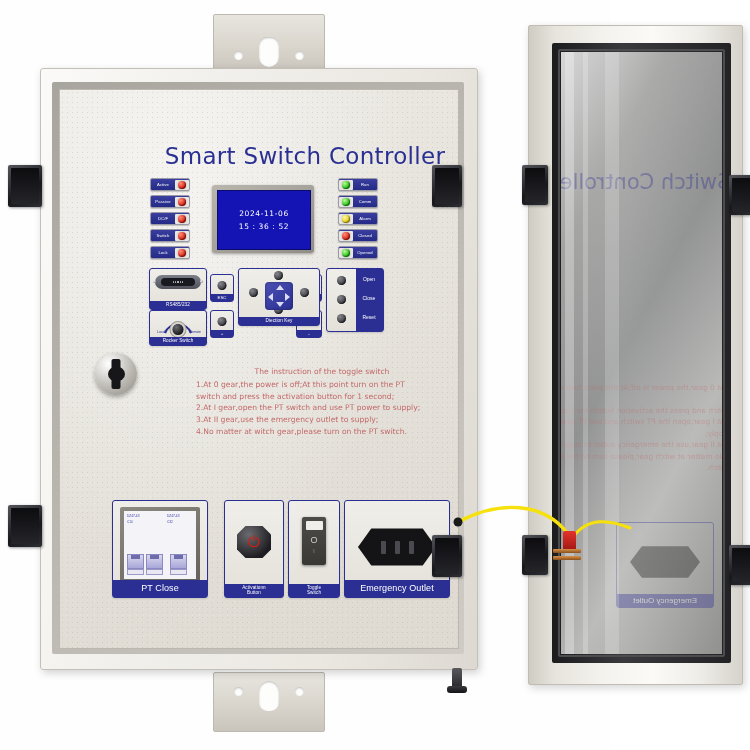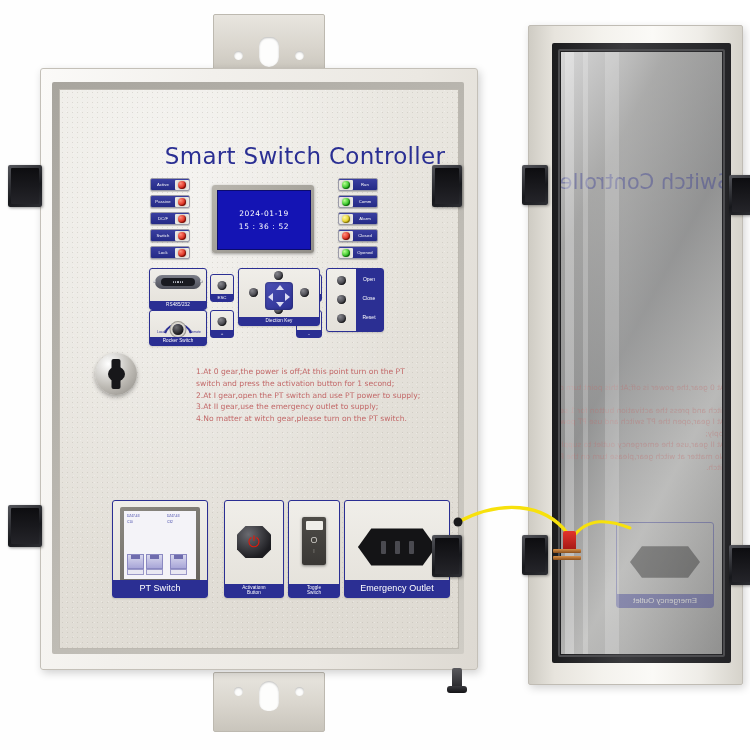--- a/index.html
+++ b/index.html
@@ -304,21 +304,21 @@
     <div class="led-row right">
       <span class="lamp-holder">
           <span class="lamp green"></span>
         </span>
       <span class="led-label">Opened</span>
     </div>
   </div>
 
   <div id="lcd-bezel">
     <div id="lcd">
-      <div>2024-01-19</div>
+      <div>2024-11-06</div>
       <div>15 : 36 : 52</div>
     </div>
   </div>
 
   <div class="mod" id="db9">
     <div class="db9-shell">
       <div class="db9-inner">
         <i class="db9-pin"></i>
           <i class="db9-pin"></i>
           <i class="db9-pin"></i>
@@ -379,20 +379,21 @@
     <div id="ocr-bar"></div>
     <span class="ocr-dot" style="top:7px;"></span>
     <span class="ocr-dot" style="top:26px;"></span>
     <span class="ocr-dot" style="top:45px;"></span>
     <span class="ocr-lbl" style="top:7px;">Open</span>
     <span class="ocr-lbl" style="top:26px;">Close</span>
     <span class="ocr-lbl" style="top:45px;">Reset</span>
   </div>
 
   <div id="instr">
+    <div class="hd">The instruction of the toggle switch</div>
     <div>1.At 0 gear,the power is off;At this point turn on the PT</div>
     <div> switch and press the activation button for 1 second;</div>
     <div>2.At I gear,open the PT switch and use PT power to supply;</div>
     <div>3.At II gear,use the emergency outlet to supply;</div>
     <div>4.No matter at witch gear,please turn on the PT switch.</div>
   </div>
 
   <div class="mod" id="ptmod">
     <div id="ptscreen">
       <div id="ptscreen-in">
@@ -413,21 +414,21 @@
             <div class="base"></div>
           </div>
         <div class="breaker" style="left:46px;">
             <div class="body">
               <div class="tog"></div>
             </div>
             <div class="base"></div>
           </div>
       </div>
     </div>
-    <div class="mod-cap big">PT Switch</div>
+    <div class="mod-cap big">PT Close</div>
   </div>
 
   <div class="mod" id="actmod">
     <div id="actknob">
       <span class="pw">⏻</span>
     </div>
     <div class="mod-cap">
       <div>Activationn</div>
       <div>Button</div>
     </div>

